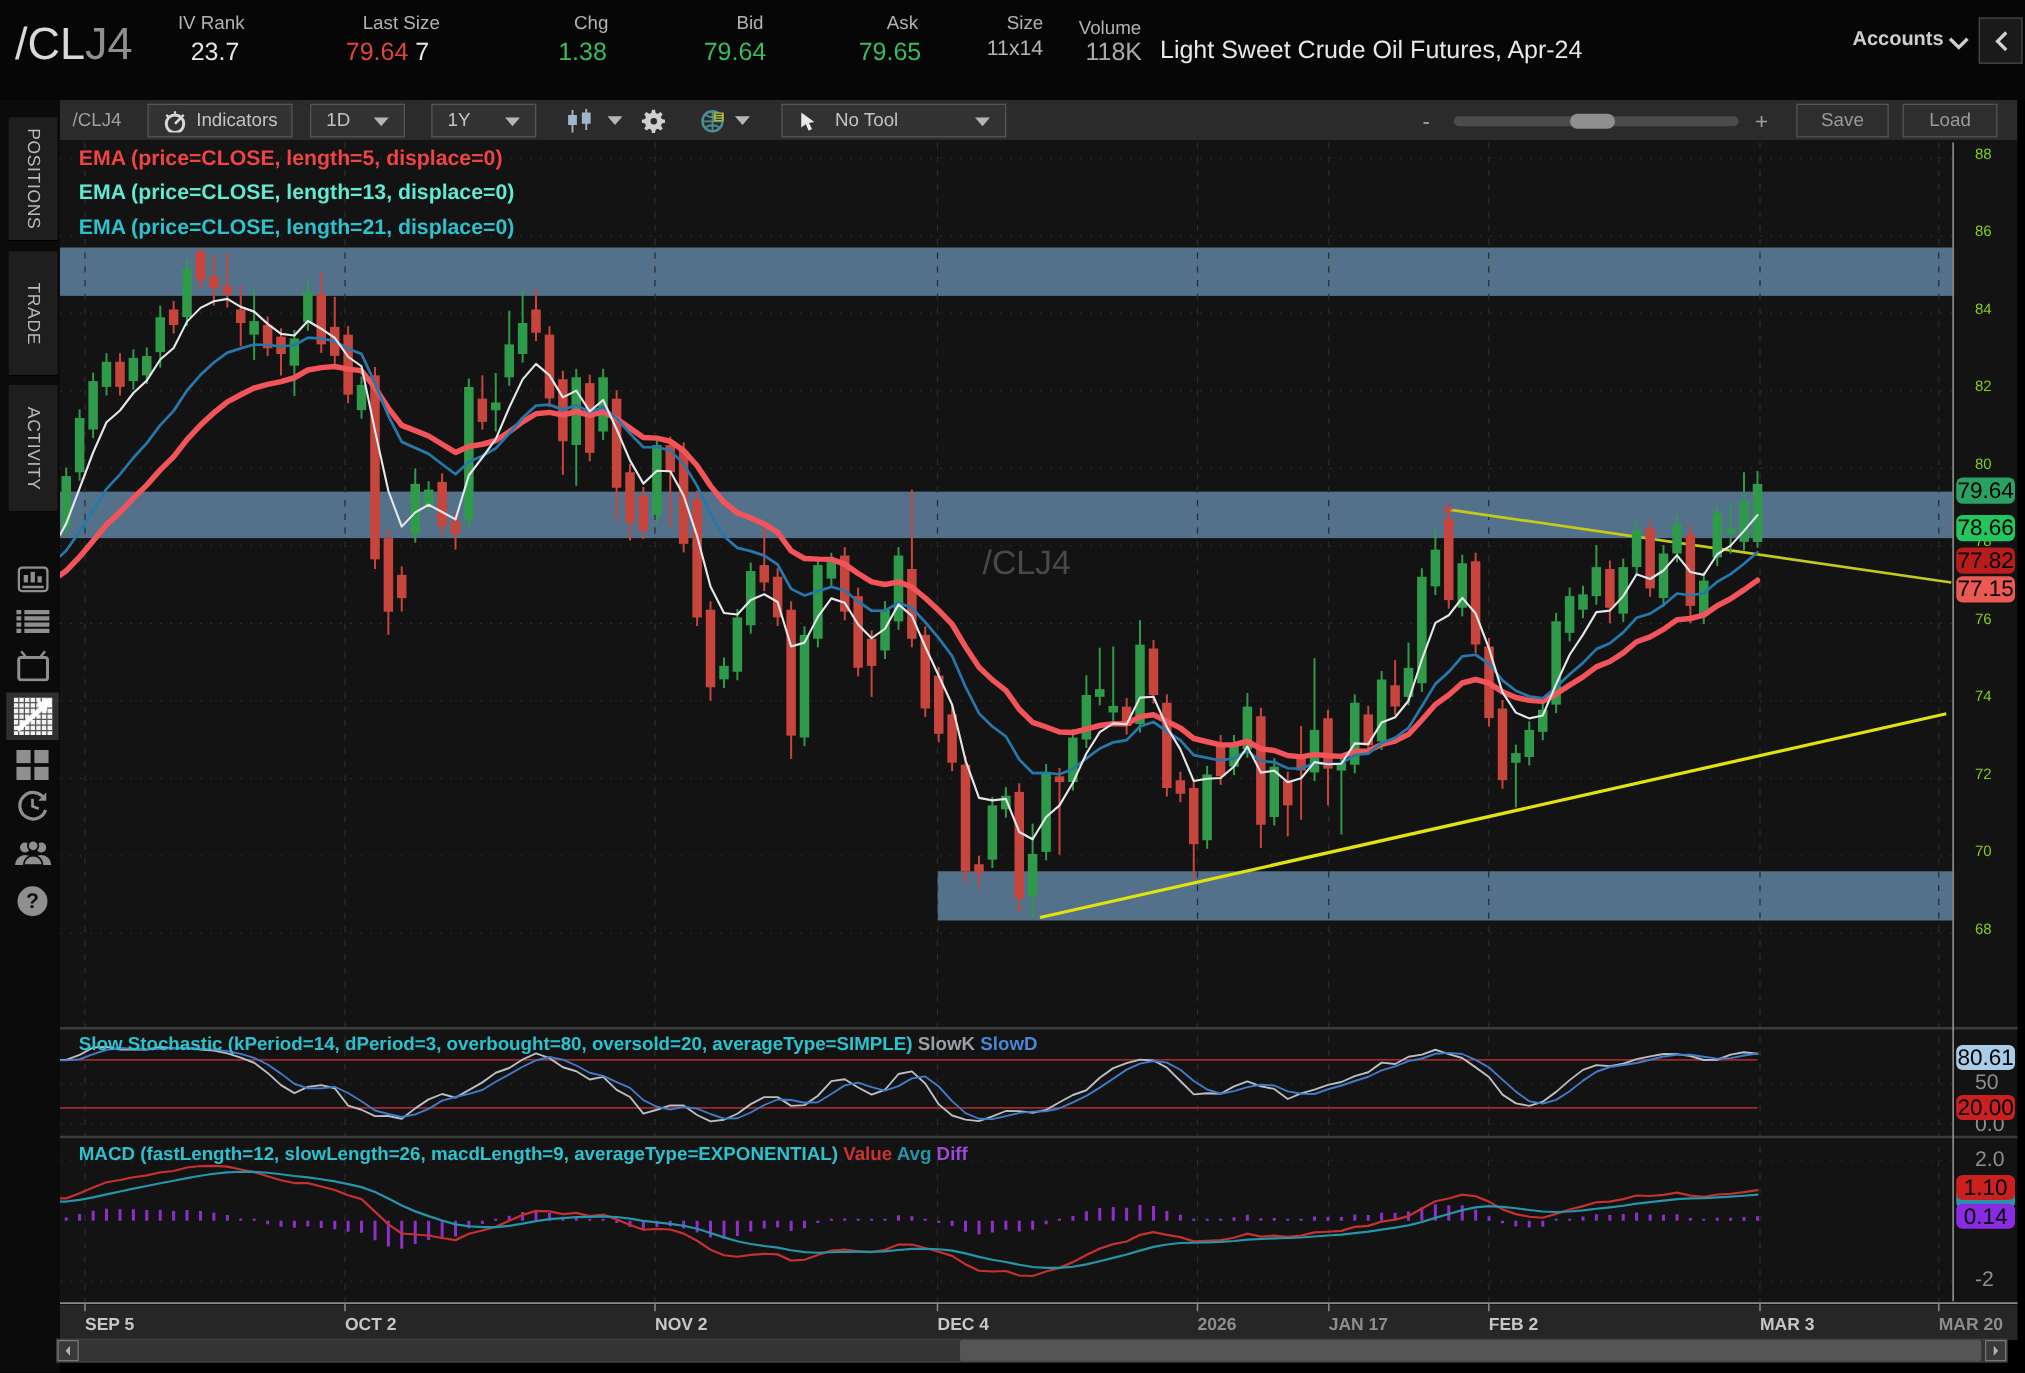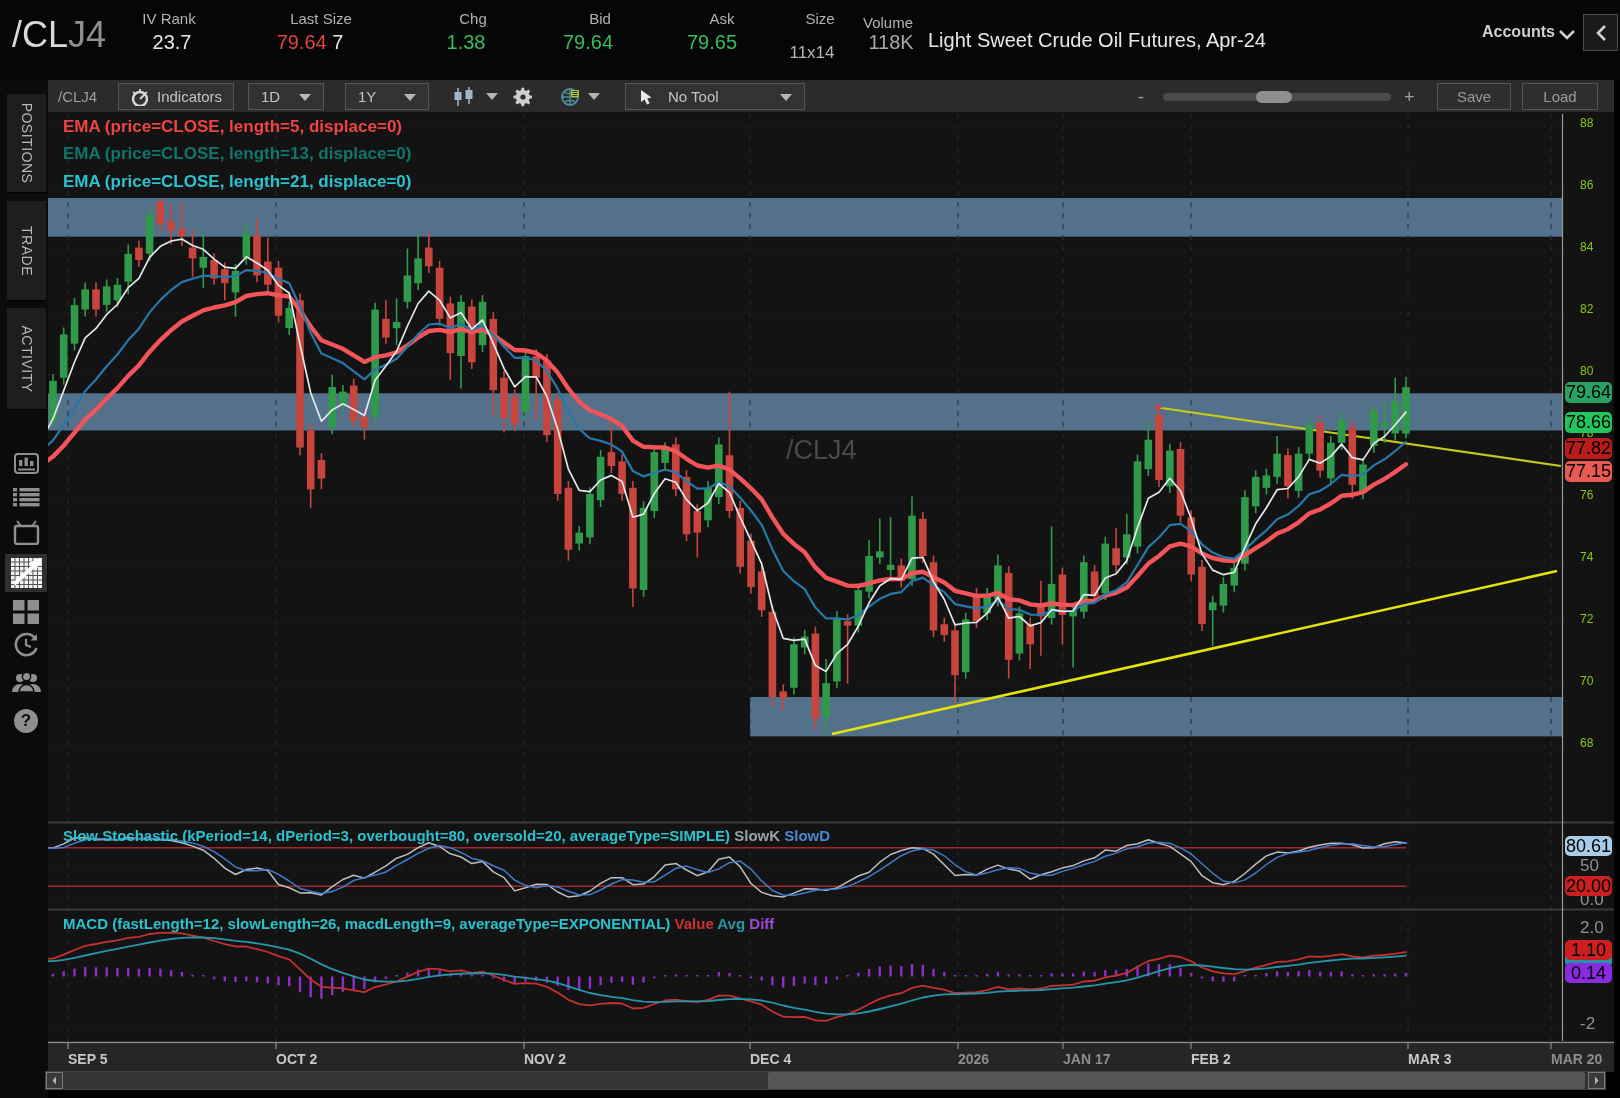--- a/index.html
+++ b/index.html
@@ -31,21 +31,21 @@
 <div class="hdr" style="left:473px;top:10px">Chg</div>
 <div class="hdr" style="left:600px;top:10px">Bid</div>
 <div class="hdr" style="left:722px;top:10px">Ask</div>
 <div class="hdr" style="left:820px;top:10px">Size</div>
 <div class="hdr" style="left:888px;top:14px">Volume</div>
 <div class="val" style="left:172px;top:31px;color:#e6e6e6">23.7</div>
 <div class="val" style="left:310px;top:31px"><span style="color:#e04540">79.64</span> <span style="color:#e6e6e6">7</span></div>
 <div class="val" style="left:466px;top:31px;color:#38bd5f">1.38</div>
 <div class="val" style="left:588px;top:31px;color:#38bd5f">79.64</div>
 <div class="val" style="left:712px;top:31px;color:#38bd5f">79.65</div>
-<div class="val" style="left:812px;top:43px;color:#b5b5b5;font-size:17px">11x14</div>
+<div class="val" style="left:812px;top:29px;color:#b5b5b5;font-size:17px">11x14</div>
 <div class="val" style="left:891px;top:31px;color:#a9a9a9">118K</div>
 <div class="abs" style="left:928px;top:29px;font-size:20px;color:#e8e8e8">Light Sweet Crude Oil Futures, Apr-24</div>
 <div class="abs" style="left:1482px;top:23px;font-size:16px;font-weight:bold;color:#cfcfcf">Accounts</div>
 <svg class="abs" style="left:1558px;top:28px" width="18" height="13">
     <path d="M2 3 L9 10 L16 3" stroke="#cfcfcf" stroke-width="2.6" fill="none"></path>
   </svg>
 <div class="btn" style="left:1583px;top:14px;width:35px;height:37px;background:#1a1a1a;border-color:#4a4a4a">
     <svg width="12" height="18">
       <path d="M10 2 L3 9 L10 16" stroke="#d0d0d0" stroke-width="2.6" fill="none"></path>
     </svg>
@@ -617,21 +617,21 @@
 <line x1="750" y1="1043" x2="750" y2="1049" stroke="#8a8a8a" stroke-width="1.2"></line>
 <line x1="958" y1="1043" x2="958" y2="1049" stroke="#8a8a8a" stroke-width="1.2"></line>
 <line x1="1063" y1="1043" x2="1063" y2="1049" stroke="#8a8a8a" stroke-width="1.2"></line>
 <line x1="1191" y1="1043" x2="1191" y2="1049" stroke="#8a8a8a" stroke-width="1.2"></line>
 <line x1="1408" y1="1043" x2="1408" y2="1049" stroke="#8a8a8a" stroke-width="1.2"></line>
 <line x1="1551" y1="1043" x2="1551" y2="1049" stroke="#8a8a8a" stroke-width="1.2"></line>
 <line x1="1154" y1="407.5" x2="1162" y2="407.5" stroke="#d24040" stroke-width="1.6"></line>
 <line x1="1158" y1="403.5" x2="1158" y2="411.5" stroke="#d24040" stroke-width="1.6"></line>
 </svg>
 <div class="abs" style="left:63px;top:117px;color:#ef4444;font-size:17px;font-weight:bold">EMA (price=CLOSE, length=5, displace=0)</div>
-<div class="abs" style="left:63px;top:144px;color:#0f766e;font-size:17px;font-weight:bold">EMA (price=CLOSE, length=13, displace=0)</div>
+<div class="abs" style="left:63px;top:144px;color:#5eead4;font-size:17px;font-weight:bold">EMA (price=CLOSE, length=13, displace=0)</div>
 <div class="abs" style="left:63px;top:172px;color:#2bc2ce;font-size:17px;font-weight:bold">EMA (price=CLOSE, length=21, displace=0)</div>
 <div class="axlab" style="top:736px">68</div>
 <div class="axlab" style="top:674px">70</div>
 <div class="axlab" style="top:612px">72</div>
 <div class="axlab" style="top:550px">74</div>
 <div class="axlab" style="top:488px">76</div>
 <div class="axlab" style="top:426px">78</div>
 <div class="axlab" style="top:364px">80</div>
 <div class="axlab" style="top:302px">82</div>
 <div class="axlab" style="top:240px">84</div>

